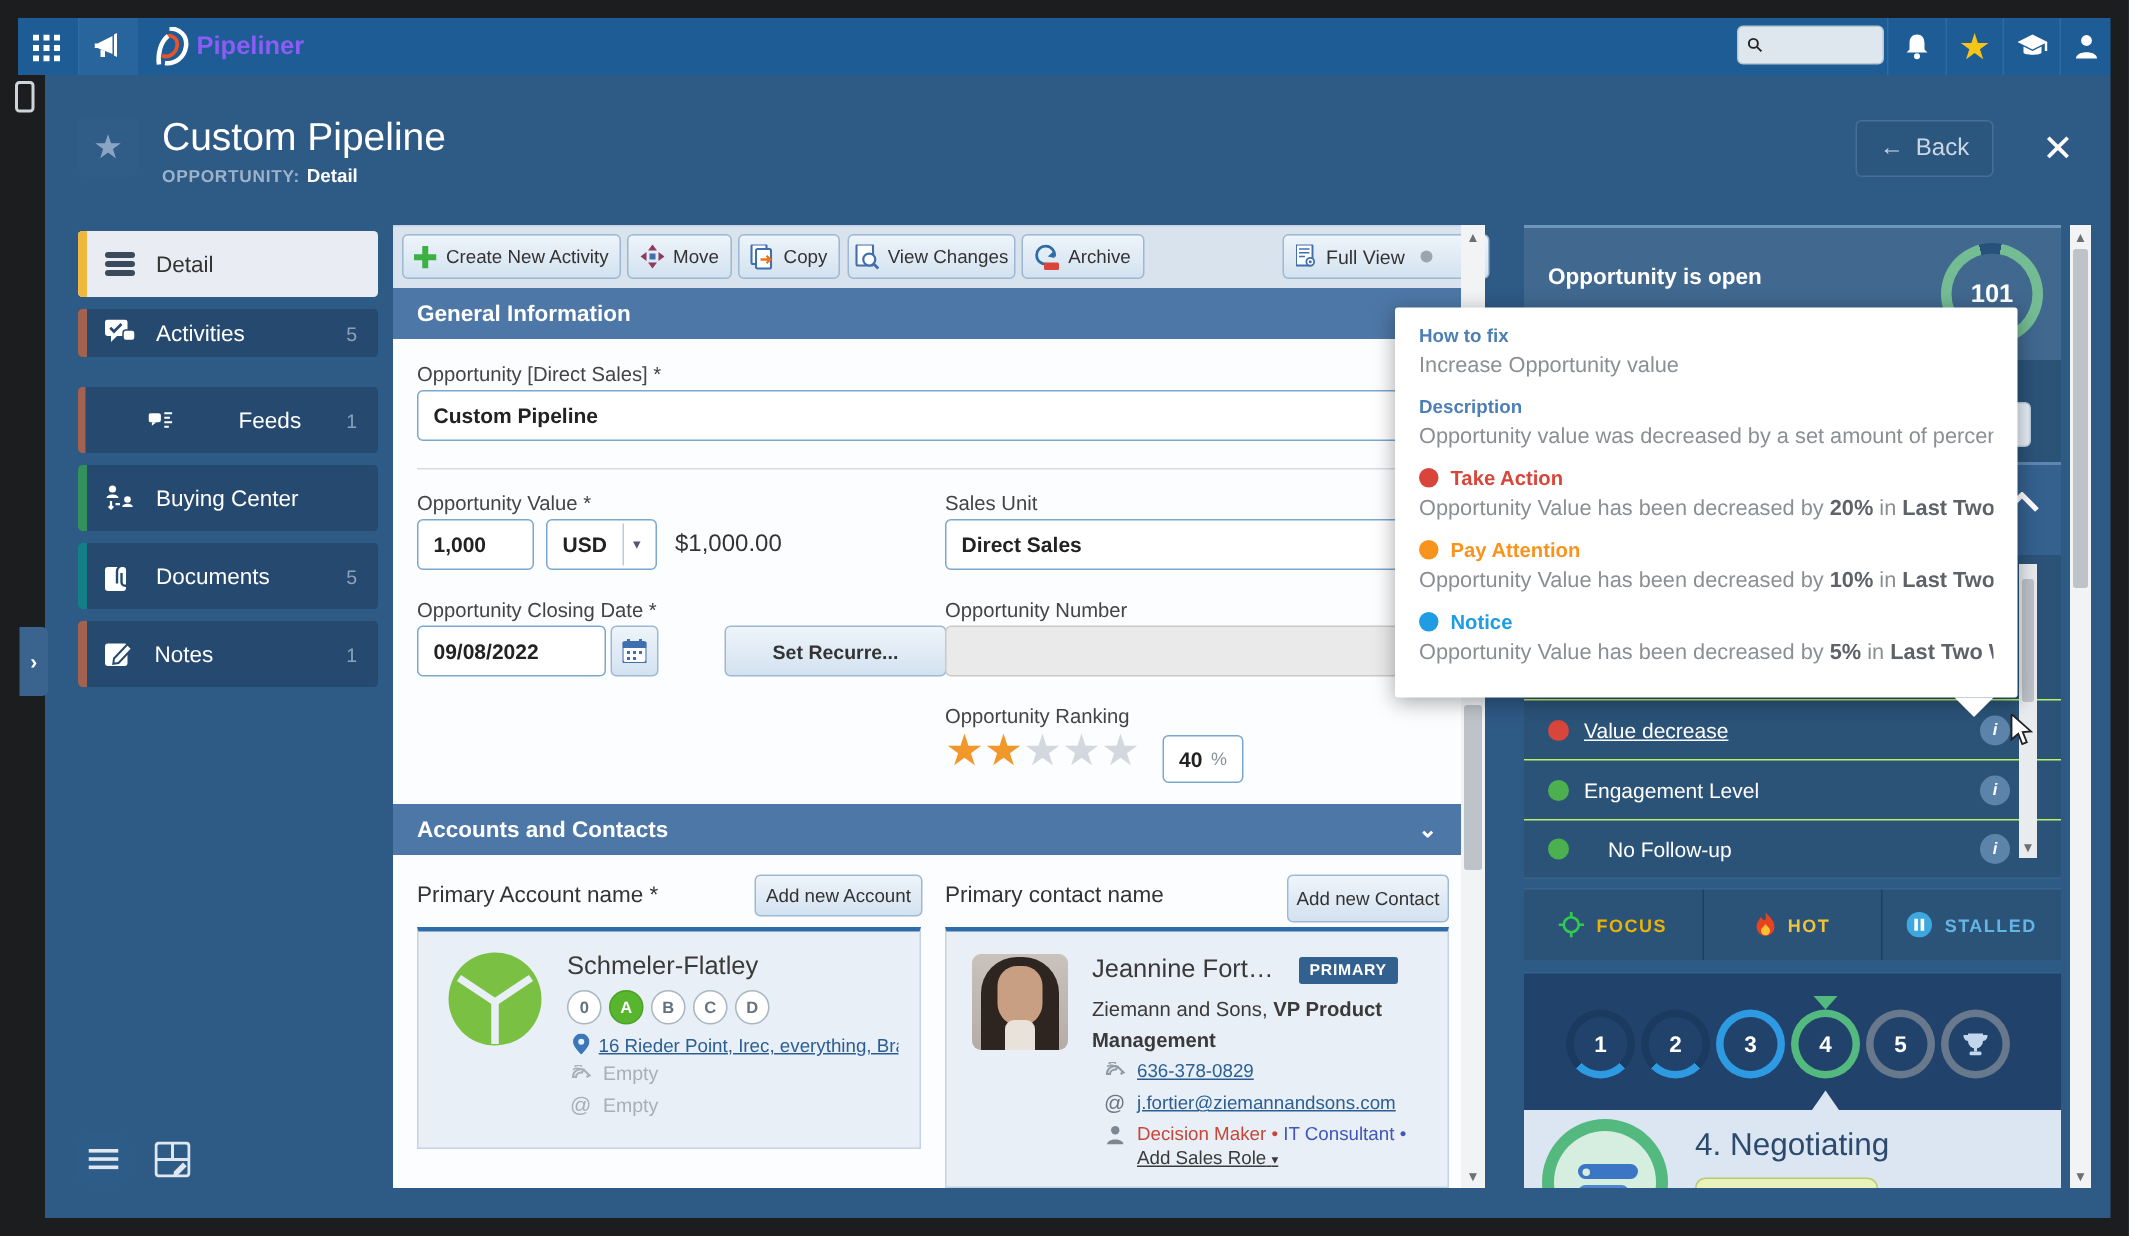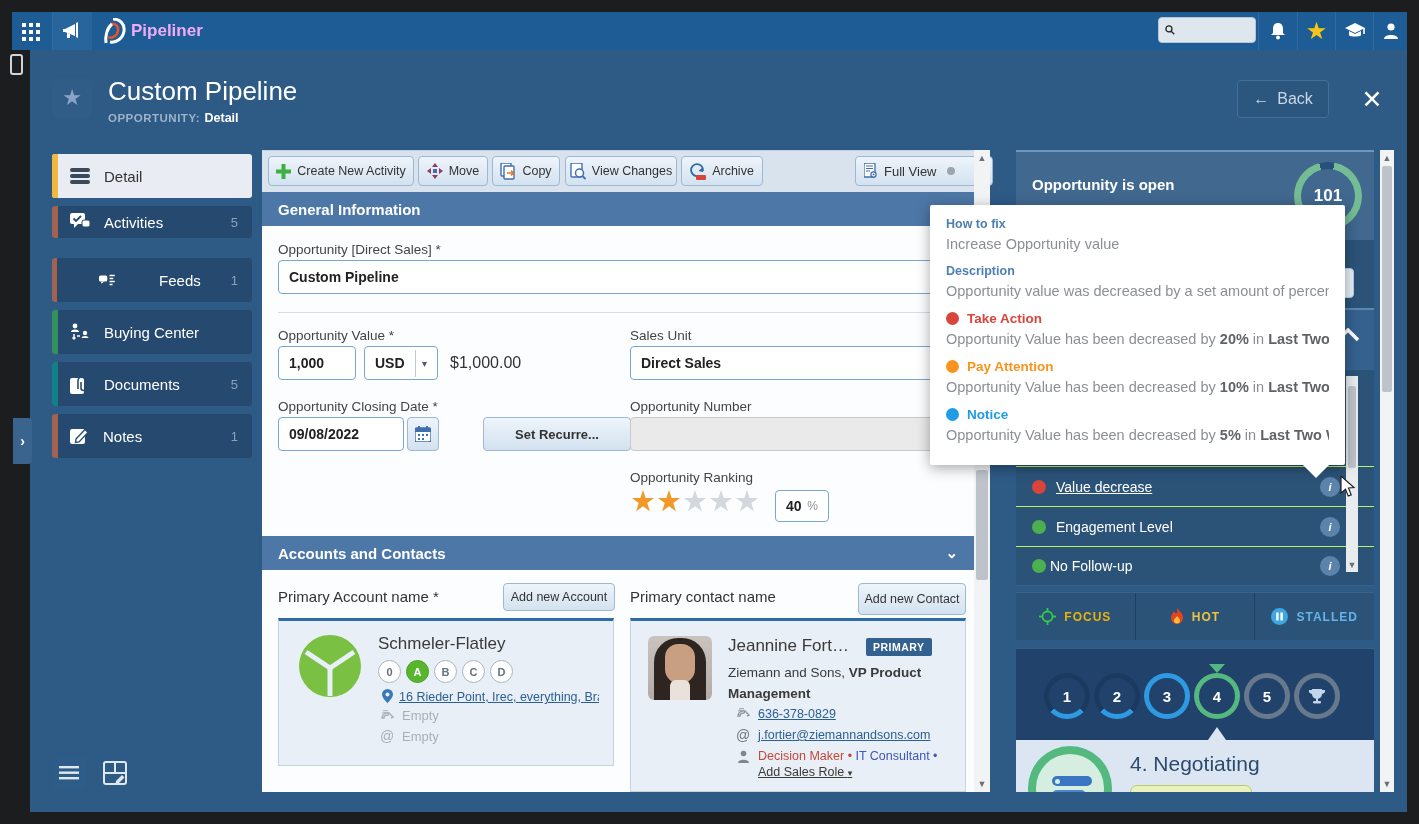--- a/index.html
+++ b/index.html
@@ -2,21 +2,21 @@
 <html><head>
 <meta charset="utf-8">
 <style>
   html,body{margin:0;padding:0;background:#1c1d1f;width:1419px;height:824px;overflow:hidden;
     font-family:"Liberation Sans",sans-serif;}
   .a{position:absolute;box-sizing:border-box;}
   .win{background:#2e5a86;}
   
   .topbar{background:#1d5c94;}
   .tile{display:flex;align-items:center;justify-content:center;border-left:1px solid #2f6ba1;}
-  .logo-text{color:#f0abfc;font-size:17px;font-weight:bold;}
+  .logo-text{color:#8b5cf6;font-size:17px;font-weight:bold;}
   .search{background:#dfe7ee;border:1px solid #b9c6d2;border-radius:4px;display:flex;align-items:center;padding:0 6px;}
   .search input{border:none;background:transparent;outline:none;width:70px;font-size:13px;}
   
   .title{color:#fff;font-size:26px;}
   .sub-l{color:#9db3c9;font-size:11.5px;font-weight:bold;letter-spacing:.5px;}
   .sub-v{color:#fff;font-size:12.5px;font-weight:bold;}
   .backbtn{background:#2b577f;border:1px solid #456f97;border-radius:4px;color:#cbd7e4;font-size:16px;
     display:flex;align-items:center;justify-content:center;gap:8px;cursor:pointer;}
   
   .sbitem{background:#25496f;border-radius:3px;display:flex;align-items:center;color:#fff;overflow:hidden;cursor:pointer;}
@@ -440,21 +440,21 @@
   <span style="margin-left:10px;text-decoration:underline;">Value decrease</span>
   <span class="info" style="position:absolute;right:34px;">i</span>
 </div>
 <div class="a rrow" style="left:1016px;top:506px;width:358px;height:40px;">
   <span class="dot" style="background:#4caf50;margin-left:16px;"></span>
   <span style="margin-left:10px;">Engagement Level</span>
   <span class="info" style="position:absolute;right:34px;">i</span>
 </div>
 <div class="a rrow" style="left:1016px;top:546px;width:358px;height:40px;border-bottom:1px solid #3a628a;">
   <span class="dot" style="background:#4caf50;margin-left:16px;"></span>
-  <span style="margin-left:4px;text-align:right;">No Follow-up</span>
+  <span style="margin-left:26px;text-align:right;">No Follow-up</span>
   <span class="info" style="position:absolute;right:34px;">i</span>
 </div>
 
 <div class="a" style="left:1346px;top:376px;width:12px;height:196px;background:#e9ecef;">
   <div class="thumb" style="top:10px;height:82px;"></div>
   <div class="sarrow" style="bottom:2px;">▼</div>
 </div>
 
 <div class="a" style="left:1016px;top:592px;width:358px;height:48px;background:#2b5378;border-top:1px solid #3a628a;display:flex;">
   <div class="statcell" style="flex:1;border-right:1px solid #1d3f63;color:#eab308;">

